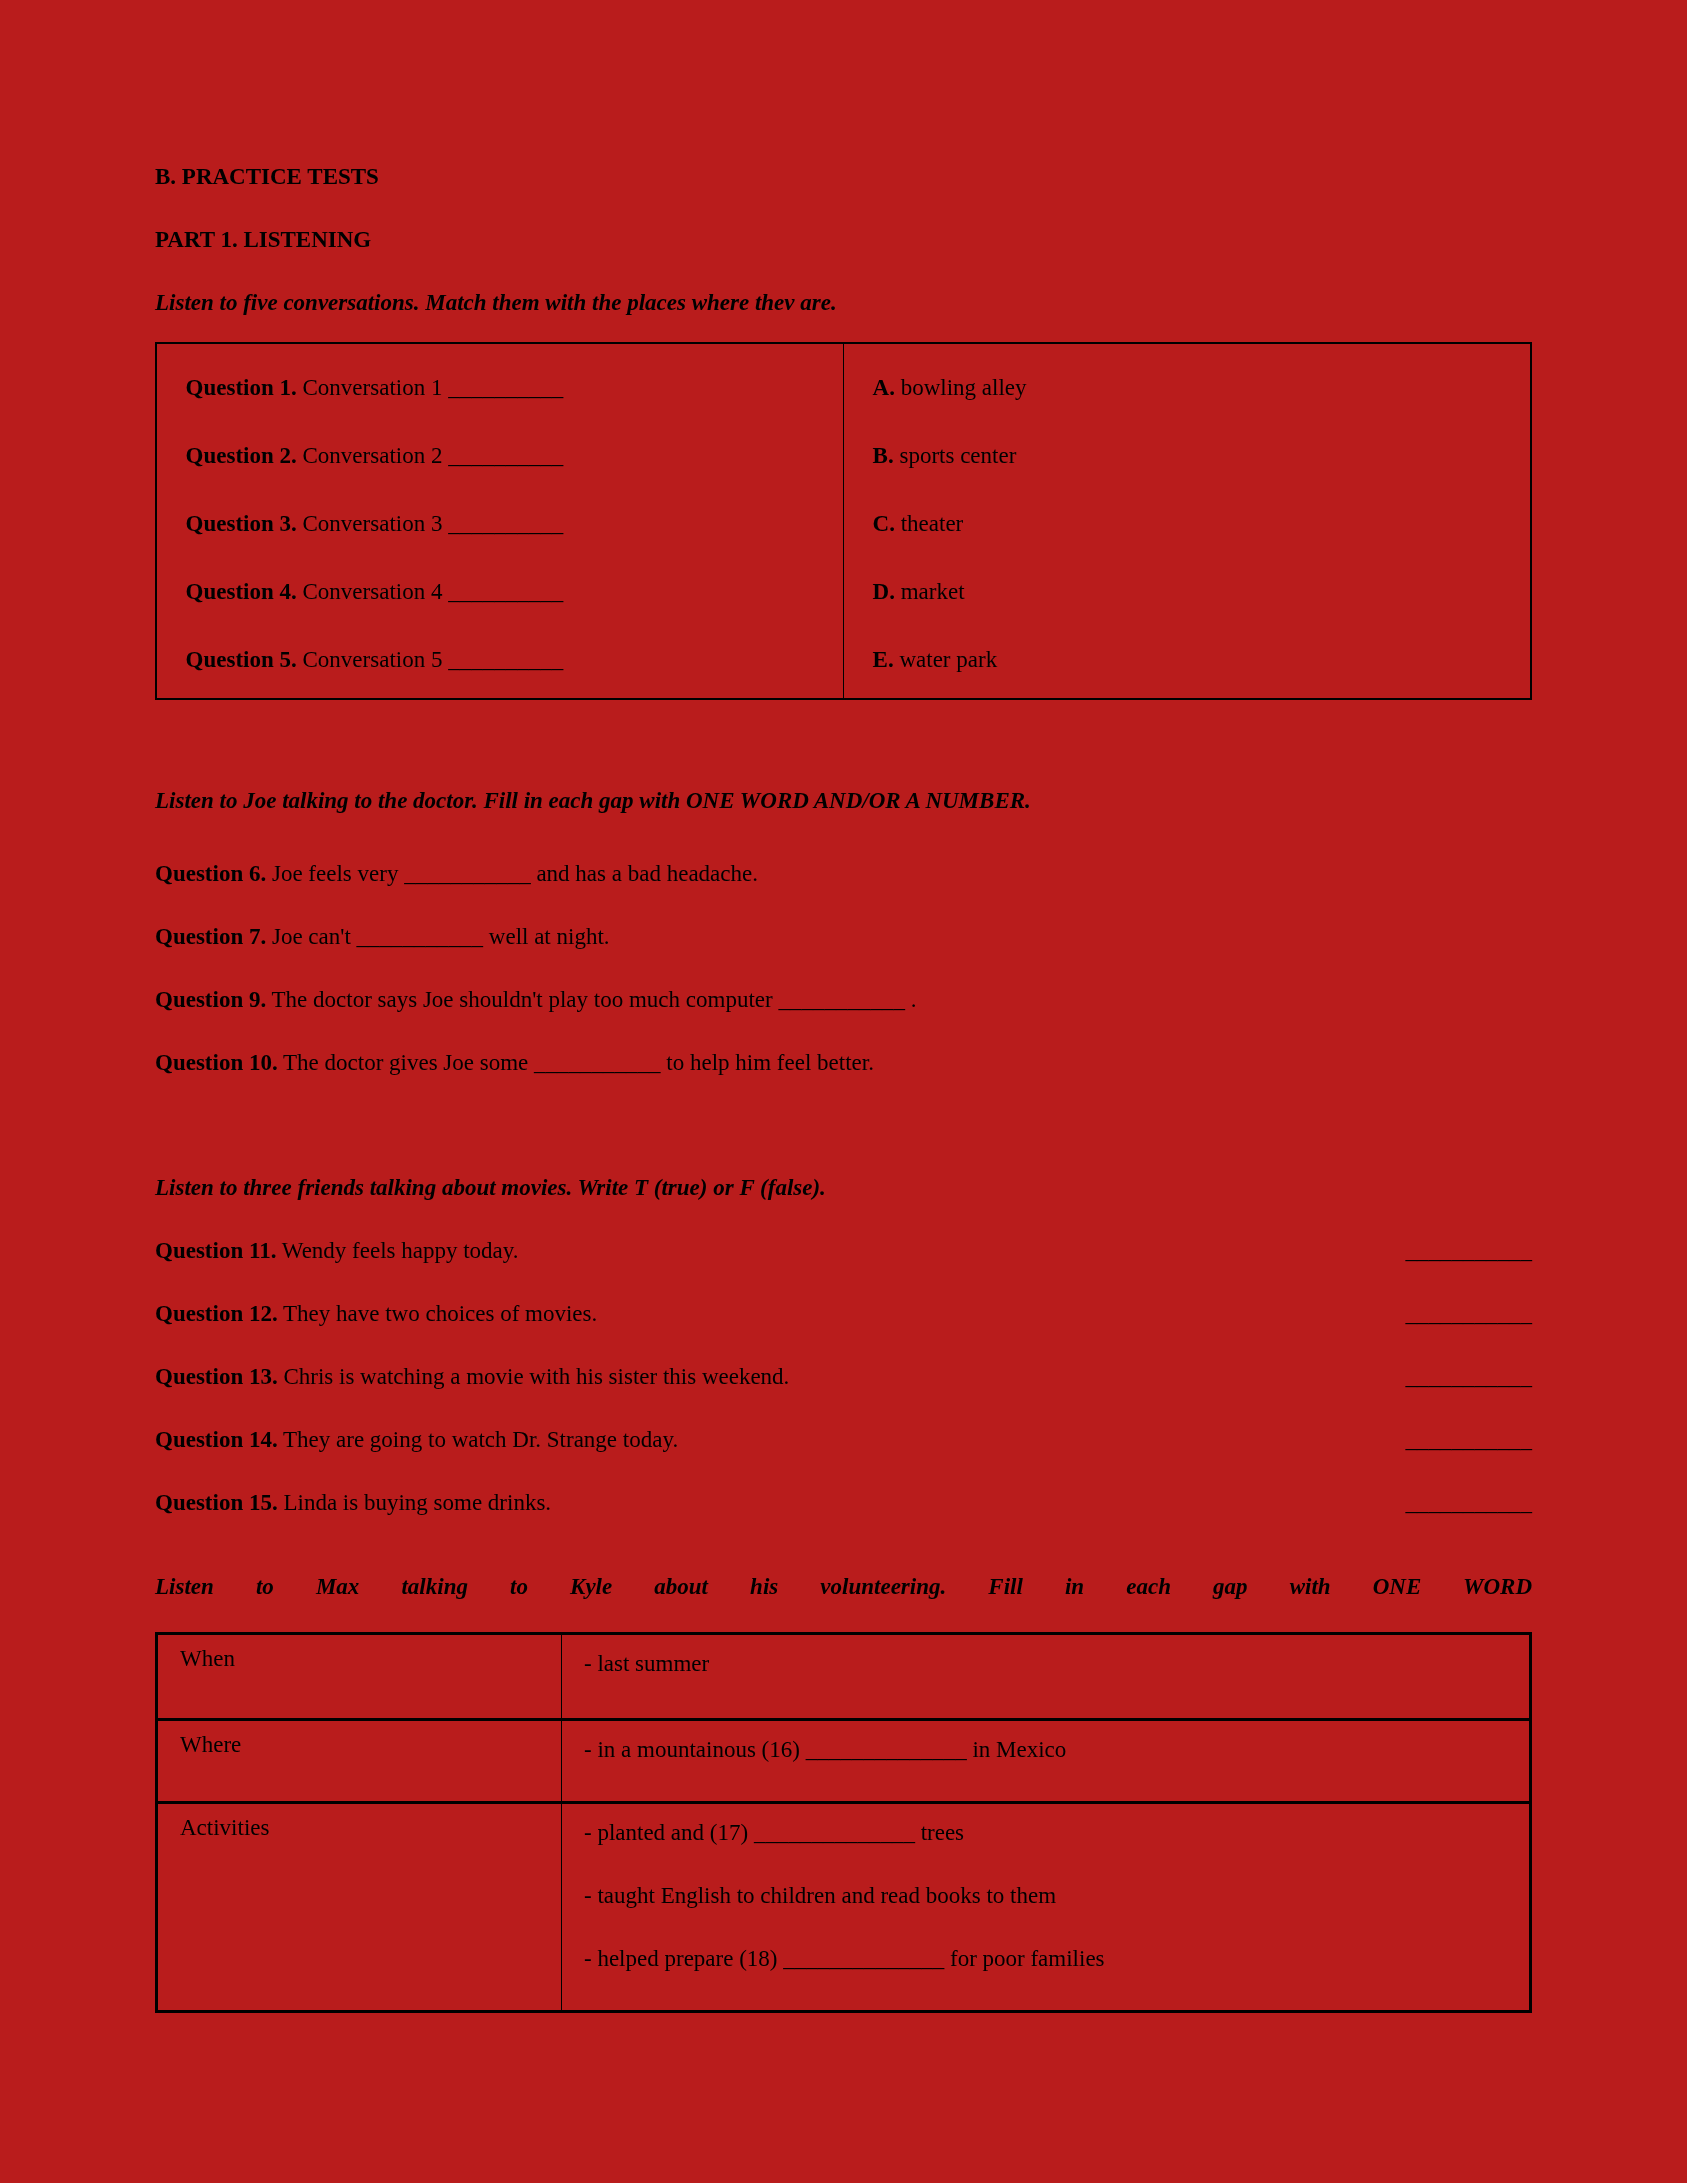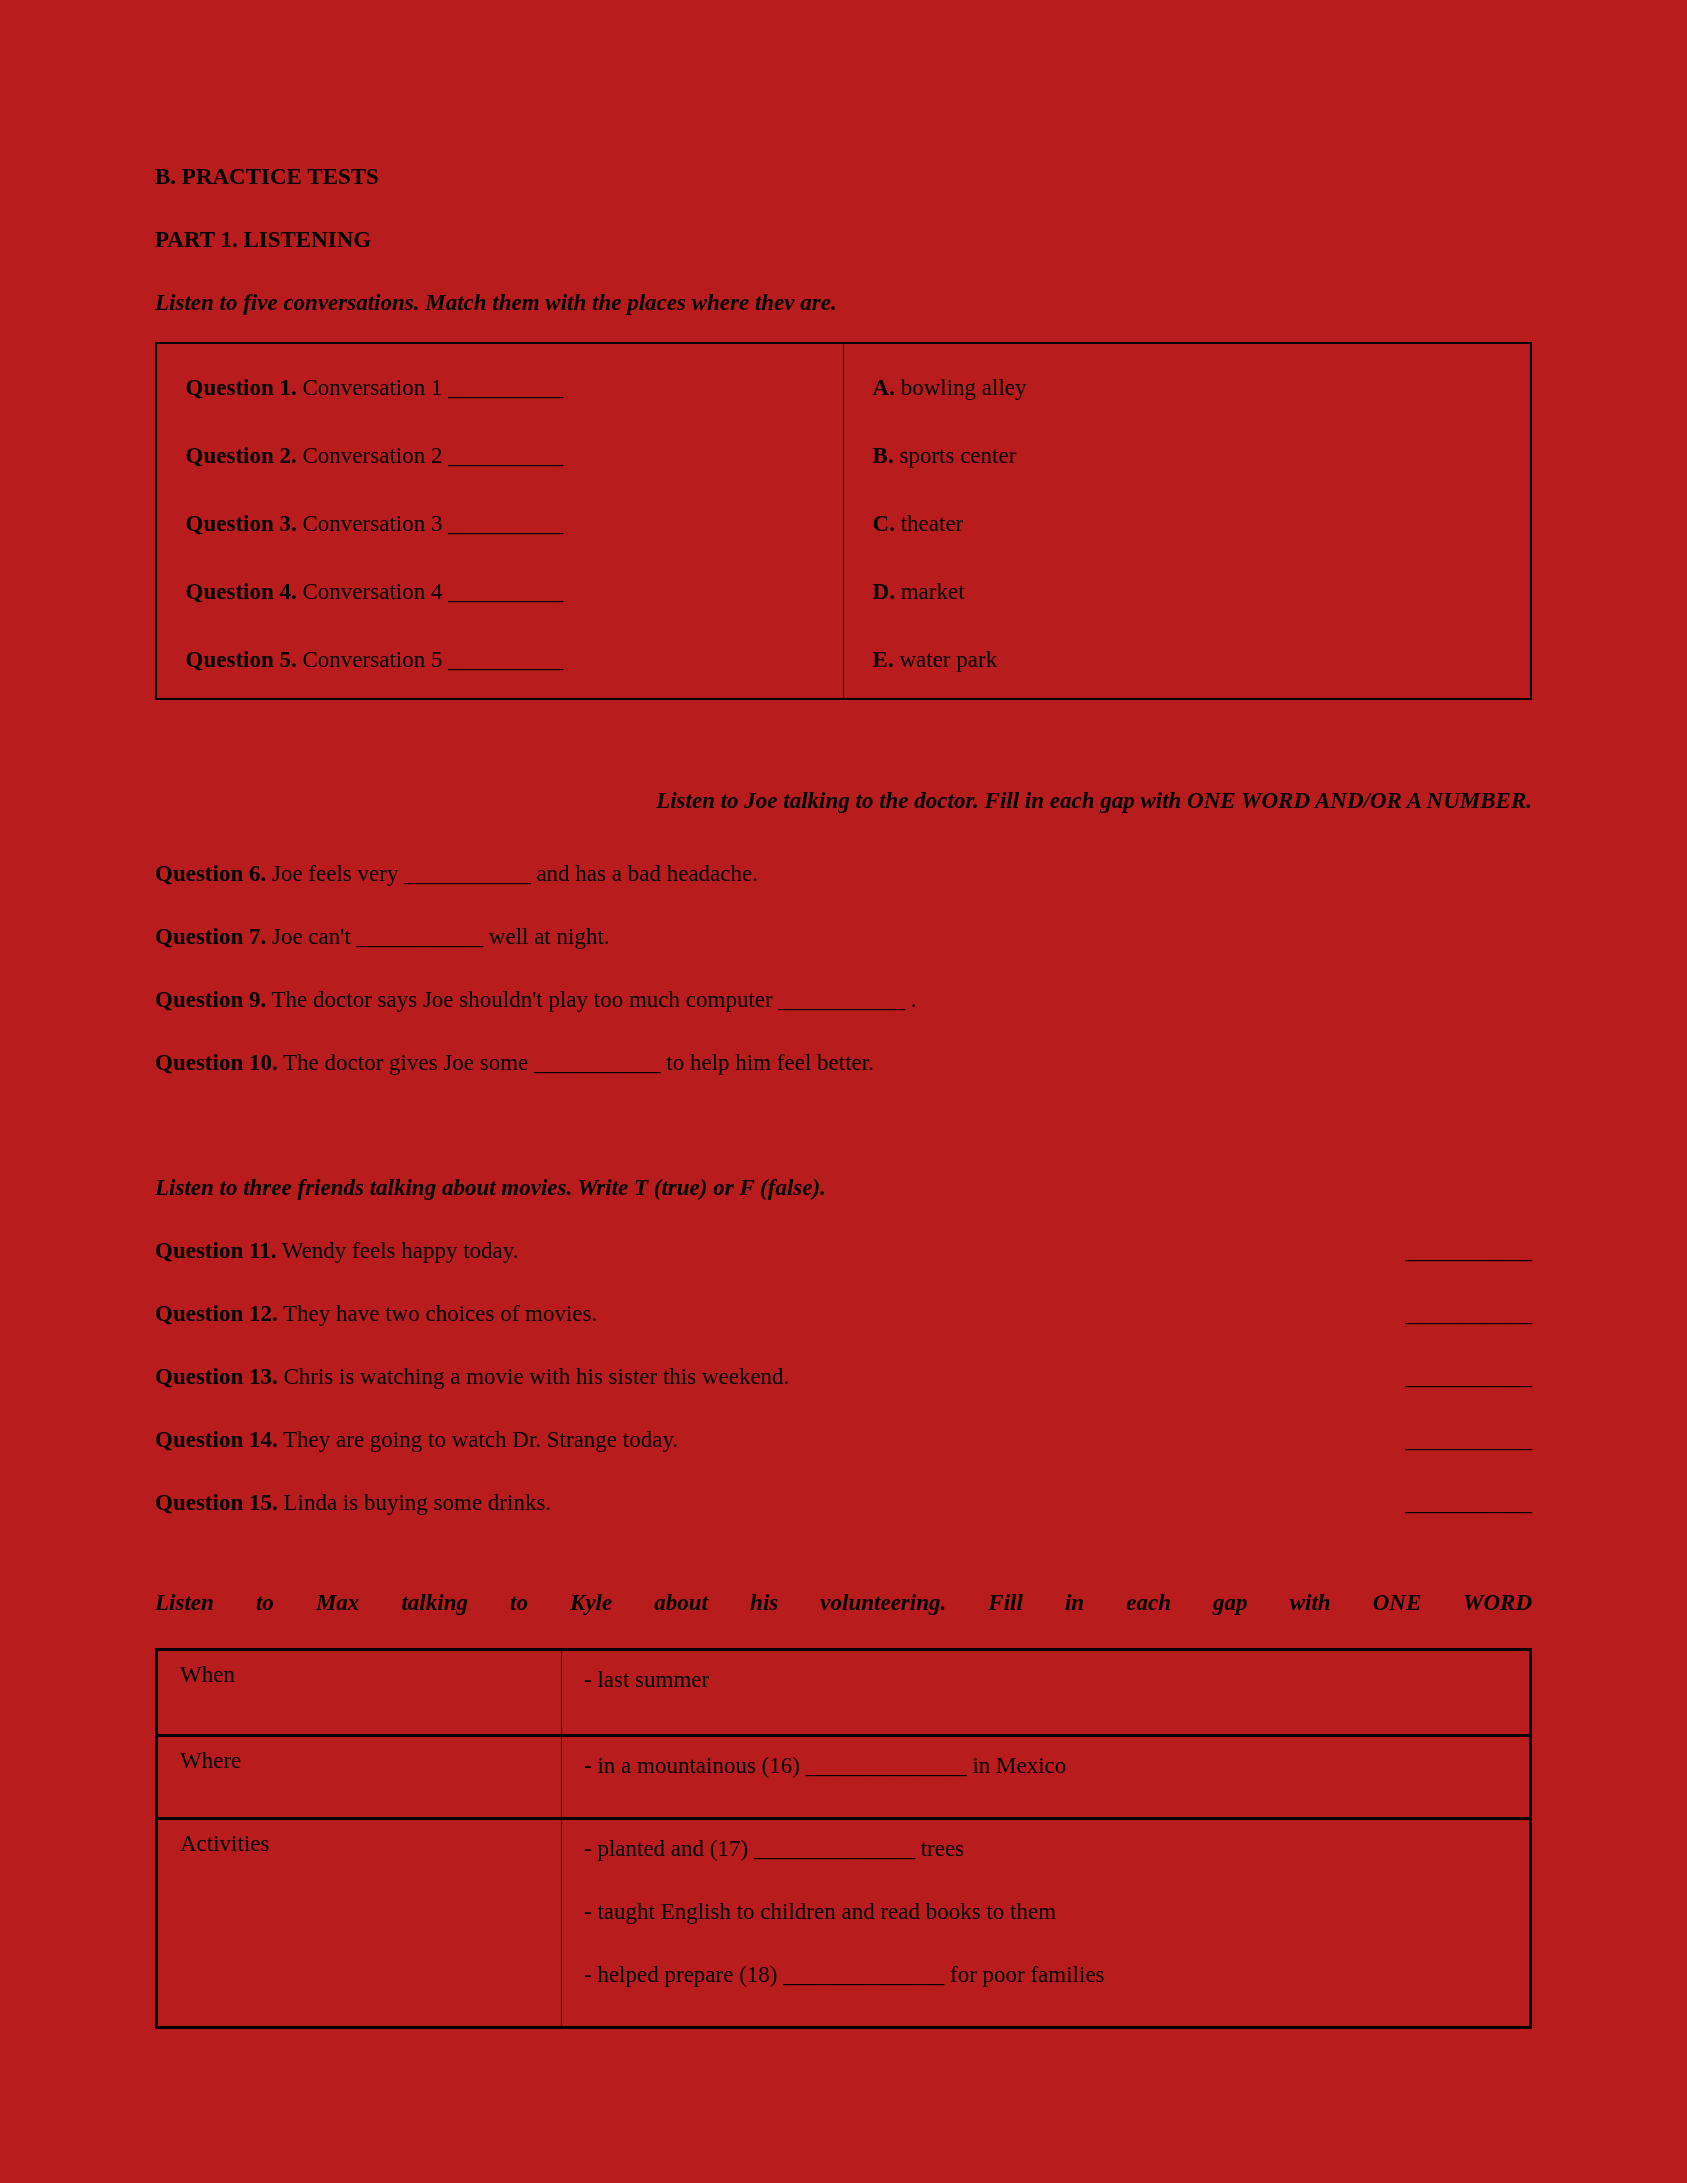--- a/index.html
+++ b/index.html
@@ -20,23 +20,23 @@
     line-height: 36px;
   }
   .heading + .heading { margin-top: 27px; }
 
   .instruction {
     font-weight: bold;
     font-style: italic;
     line-height: 36px;
   }
   .instr-1 { margin-top: 27px; }
-  .instr-2 { margin-top: 83px; text-align: right; }
+  .instr-2 { margin-top: 83px; }
   .instr-3 { margin-top: 89px; }
-  .instr-4a { margin-top: 64px; text-align: justify; text-align-last: justify; }
+  .instr-4a { margin-top: 48px; text-align: justify; text-align-last: justify; }
   .instr-4b { margin-top: 24px; }
 
   
   .match-table {
     width: 100%;
     border-collapse: collapse;
     margin-top: 20.6px;
   }
   .match-table td {
     border: 2.4px solid #000;

